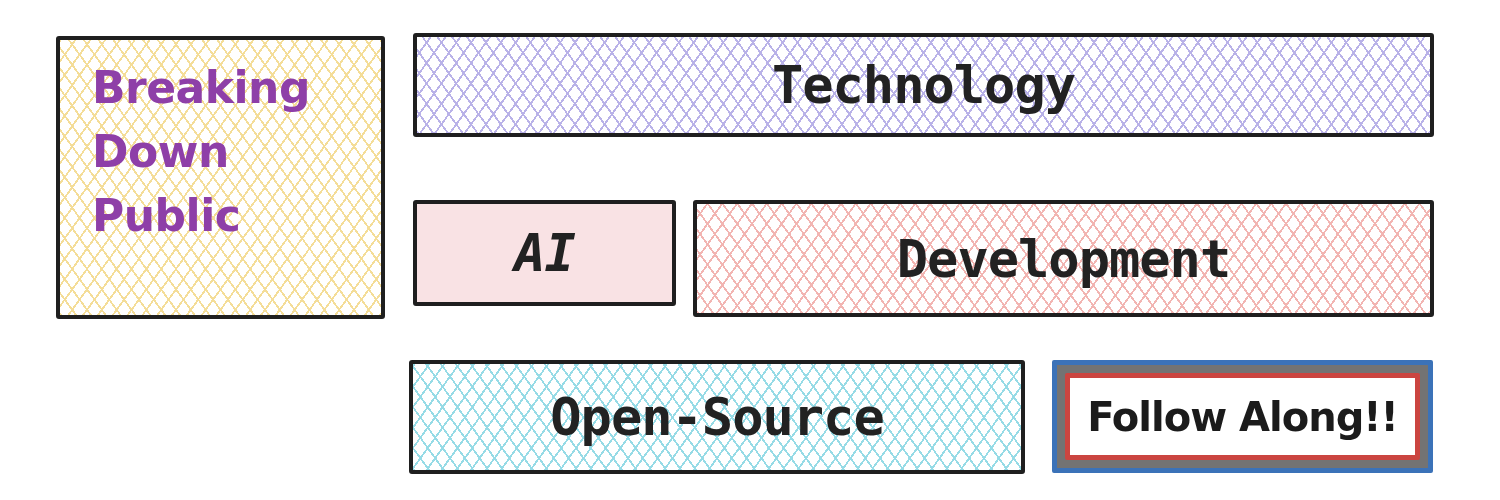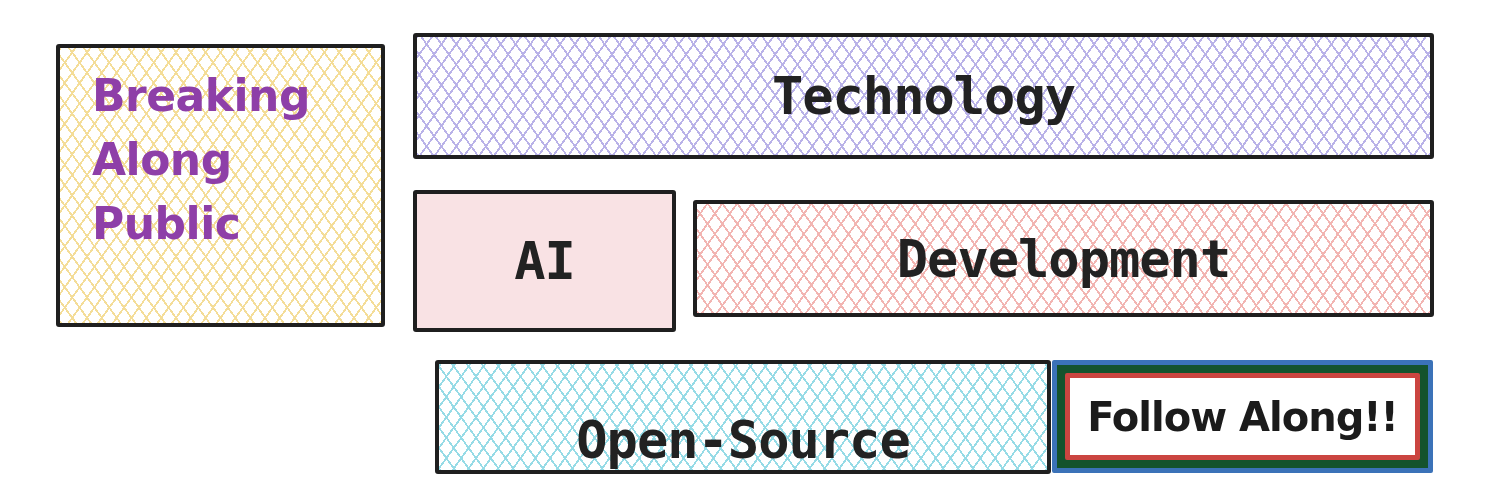--- a/index.html
+++ b/index.html
@@ -34,48 +34,48 @@
   .mono-label {
     font-family: "DejaVu Sans Mono", "Liberation Mono", monospace;
     font-weight: 700;
     font-size: 52px;
     color: #222222;
     letter-spacing: -1px;
     white-space: nowrap;
   }
   
   .brand {
-    left: 56px; top: 44px;
+    left: 56px; top: 36px;
     width: 329px; height: 283px;
     align-items: flex-start;
     justify-content: flex-start;
     flex-direction: column;
     padding: 16px 1px 0 32px;
   }
   .brand-line {
     font-weight: 800;
     font-size: 44px;
     line-height: 64px;
     letter-spacing: -0.5px;
     white-space: nowrap;
   }
   
-  .pos-technology { left: 413px; top: 33px;  width: 1021px; height: 126px; }
-  .pos-ai         { left: 413px; top: 190px; width: 263px;  height: 142px; }
+  .pos-technology { left: 413px; top: 33px;  width: 1021px; height: 104px; }
+  .pos-ai         { left: 413px; top: 200px; width: 263px;  height: 106px; font-style: italic; }
   .pos-development{ left: 693px; top: 200px; width: 741px;  height: 117px; }
-  .pos-opensource { left: 435px; top: 360px; width: 616px;  height: 114px; align-items: flex-end; }
+  .pos-opensource { left: 409px; top: 360px; width: 616px;  height: 114px; }
   
   .follow-outer {
     position: absolute;
     left: 1052px; top: 360px;
     width: 381px; height: 113px;
     box-sizing: border-box;
     border: 5px solid;
     border-radius: 2px;
-    background: #14532d;
+    background: #737373;
     display: flex;
     align-items: stretch;
     justify-content: stretch;
     padding: 8px;
   }
   .follow-inner {
     flex: 1;
     box-sizing: border-box;
     border: 5px solid;
     border-radius: 2px;
@@ -91,21 +91,21 @@
     white-space: nowrap;
   }
 </style>
 </head>
 <body>
 
 <div class="canvas">
 
   <div class="box hatch brand" style="--hc: #f4dd98;">
     <div class="brand-line" style="color: rgb(142, 63, 168);">Breaking</div>
-    <div class="brand-line" style="color: rgb(142, 63, 168);">Along</div>
+    <div class="brand-line" style="color: rgb(142, 63, 168);">Down</div>
     <div class="brand-line" style="color: rgb(142, 63, 168);">Public</div>
   </div>
 
   <div class="box hatch pos-technology" style="--hc: #b9b2e8;">
     <span class="mono-label" style="color: rgb(34, 34, 34);">Technology</span>
   </div>
 
   <div class="box pos-ai" style="background-color: rgb(249, 226, 228);">
     <span class="mono-label" style="color: rgb(34, 34, 34);">AI</span>
   </div>

